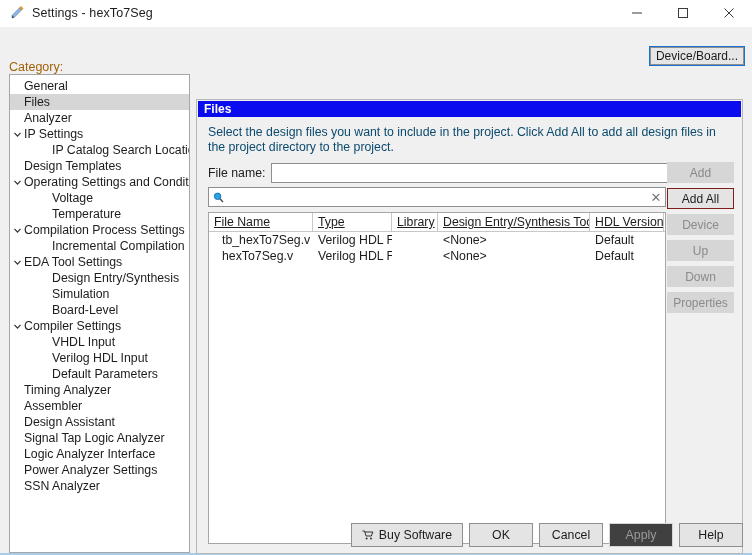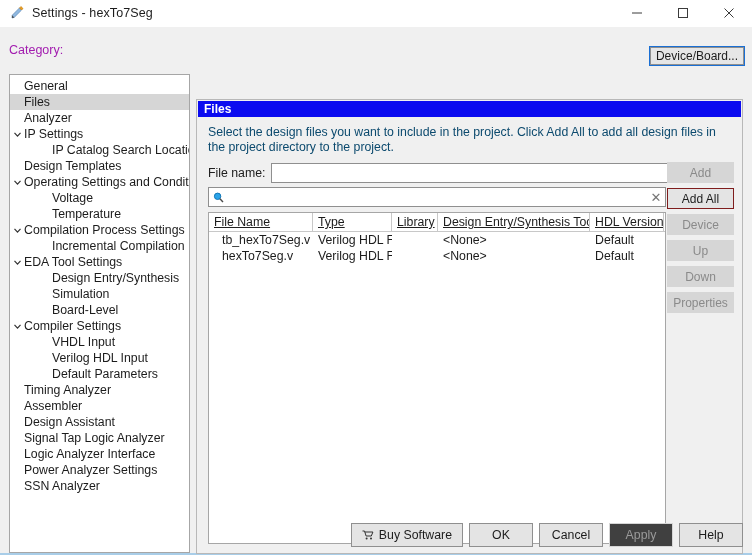--- a/index.html
+++ b/index.html
@@ -53,23 +53,23 @@
 
   
   .body-area {
     flex: 1 1 auto;
     position: relative;
     background: #f0f0f0;
   }
 
   .category-label {
     position: absolute;
-    left: 9px; top: 4px;
+    left: 9px; top: 21px;
     font-size: 12.5px;
-    color: #a21caf;
+    color: #a16207;
   }
 
   .device-board-btn {
     position: absolute;
     right: 8px; top: 8px;
     height: 18px;
     padding: 0 5px;
     background: #e6e6e6;
     border: 1px solid #8f8f8f;
     outline: 1px solid #1a6fd4;

